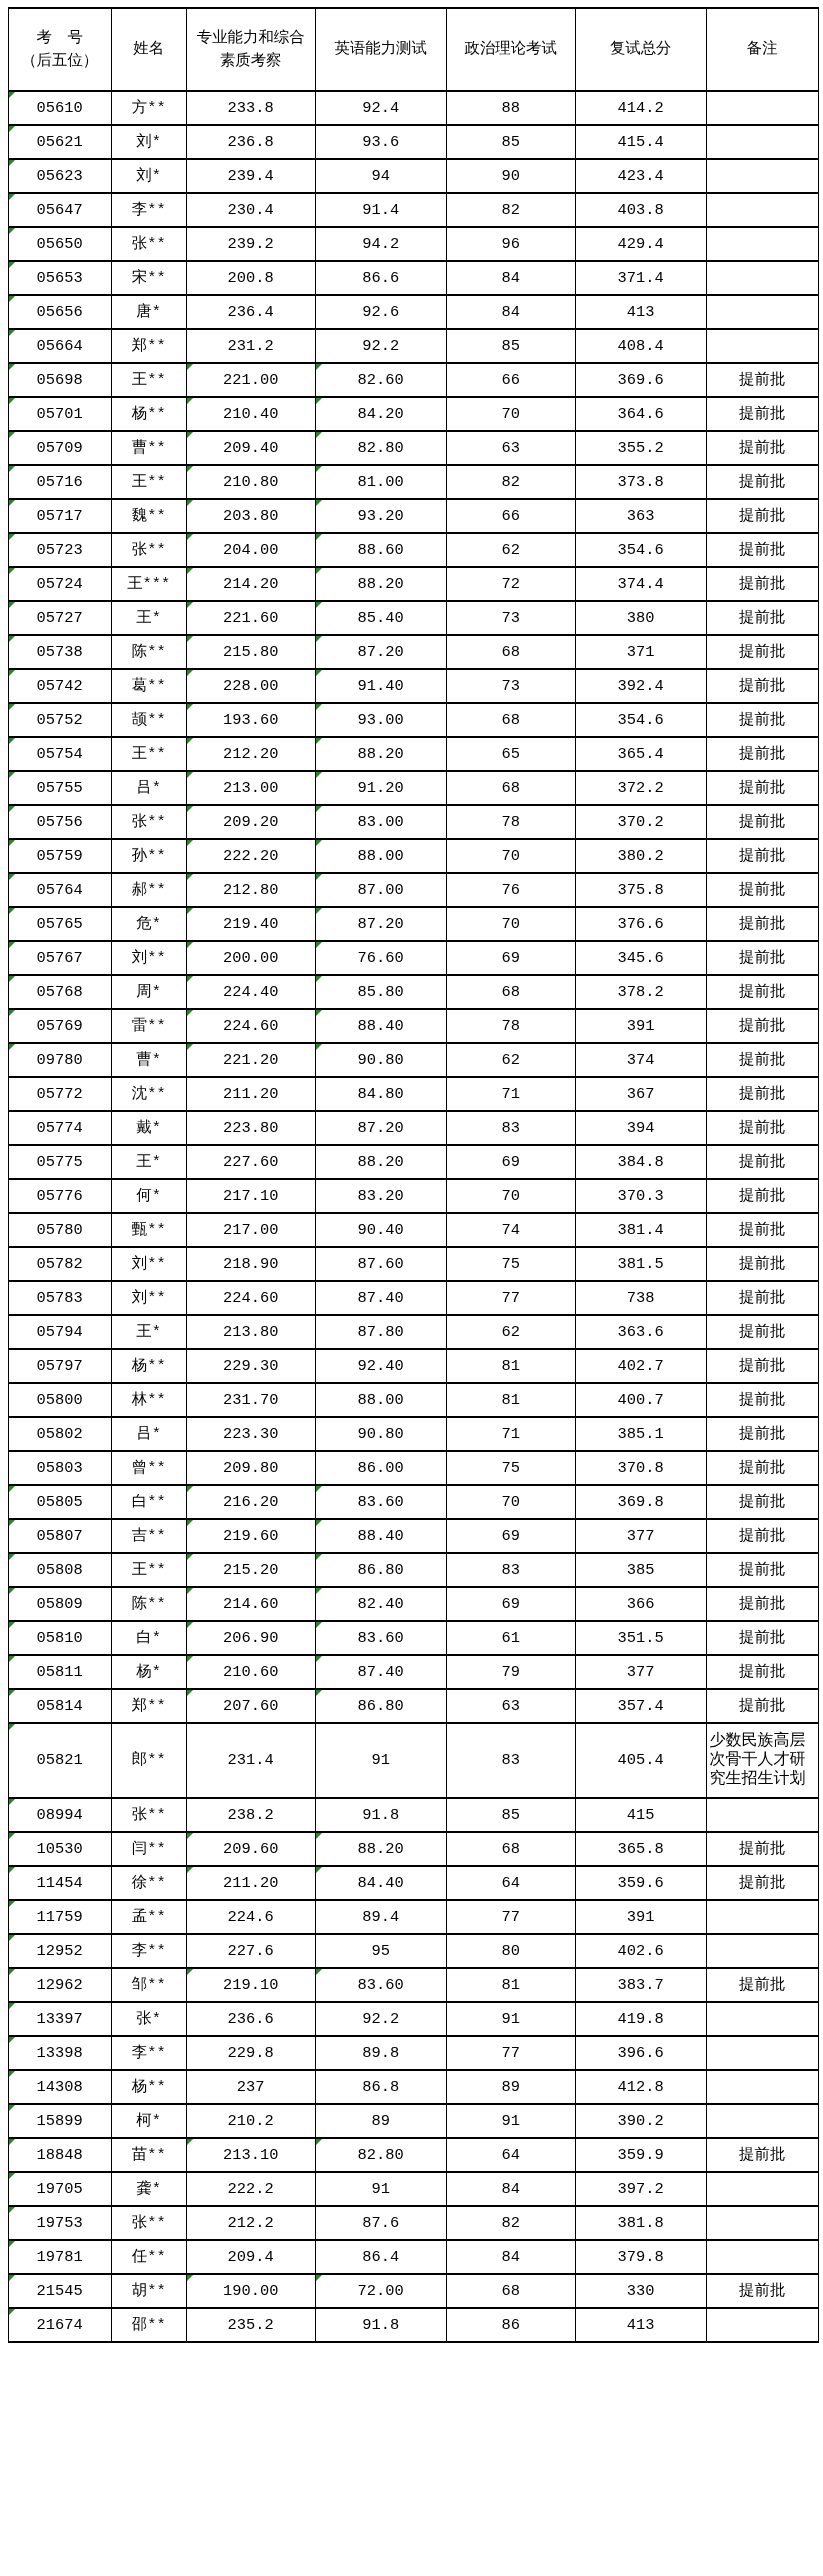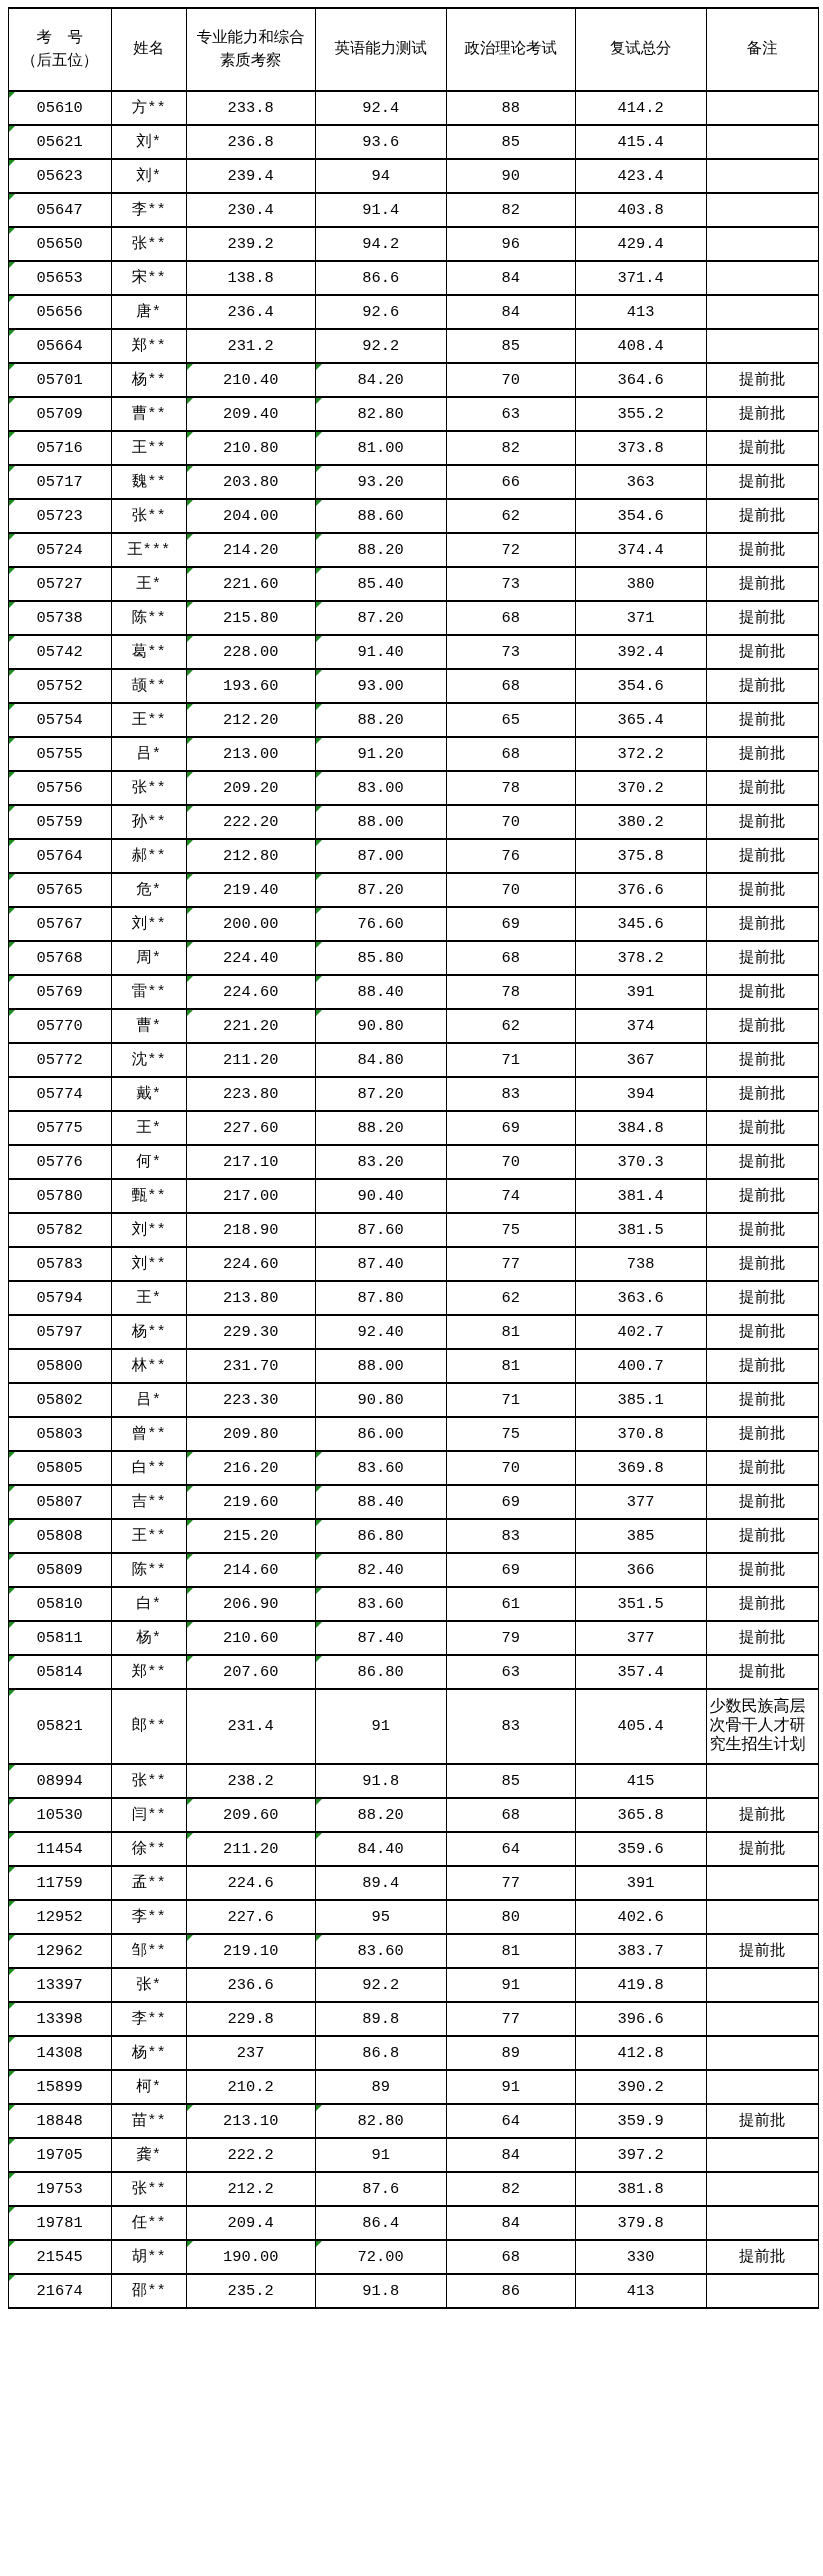--- a/index.html
+++ b/index.html
@@ -136,21 +136,21 @@
     <td data-field="name"><span class="v">张**</span></td>
     <td data-field="major"><span class="v">239.2</span></td>
     <td data-field="english"><span class="v">94.2</span></td>
     <td data-field="politics"><span class="v">96</span></td>
     <td data-field="total"><span class="v">429.4</span></td>
     <td data-field="remark"><span class="v"></span></td>
   </tr>
         <tr>
     <td data-field="id" class="has-tri"><span class="tri"></span><span class="v">05653</span></td>
     <td data-field="name"><span class="v">宋**</span></td>
-    <td data-field="major"><span class="v">138.8</span></td>
+    <td data-field="major"><span class="v">200.8</span></td>
     <td data-field="english"><span class="v">86.6</span></td>
     <td data-field="politics"><span class="v">84</span></td>
     <td data-field="total"><span class="v">371.4</span></td>
     <td data-field="remark"><span class="v"></span></td>
   </tr>
         <tr>
     <td data-field="id" class="has-tri"><span class="tri"></span><span class="v">05656</span></td>
     <td data-field="name"><span class="v">唐*</span></td>
     <td data-field="major"><span class="v">236.4</span></td>
     <td data-field="english"><span class="v">92.6</span></td>
@@ -161,20 +161,29 @@
         <tr>
     <td data-field="id" class="has-tri"><span class="tri"></span><span class="v">05664</span></td>
     <td data-field="name"><span class="v">郑**</span></td>
     <td data-field="major"><span class="v">231.2</span></td>
     <td data-field="english"><span class="v">92.2</span></td>
     <td data-field="politics"><span class="v">85</span></td>
     <td data-field="total"><span class="v">408.4</span></td>
     <td data-field="remark"><span class="v"></span></td>
   </tr>
         <tr>
+    <td data-field="id" class="has-tri"><span class="tri"></span><span class="v">05698</span></td>
+    <td data-field="name"><span class="v">王**</span></td>
+    <td data-field="major" class="has-tri"><span class="tri"></span><span class="v">221.00</span></td>
+    <td data-field="english" class="has-tri"><span class="tri"></span><span class="v">82.60</span></td>
+    <td data-field="politics"><span class="v">66</span></td>
+    <td data-field="total"><span class="v">369.6</span></td>
+    <td data-field="remark"><span class="v">提前批</span></td>
+  </tr>
+        <tr>
     <td data-field="id" class="has-tri"><span class="tri"></span><span class="v">05701</span></td>
     <td data-field="name"><span class="v">杨**</span></td>
     <td data-field="major" class="has-tri"><span class="tri"></span><span class="v">210.40</span></td>
     <td data-field="english" class="has-tri"><span class="tri"></span><span class="v">84.20</span></td>
     <td data-field="politics"><span class="v">70</span></td>
     <td data-field="total"><span class="v">364.6</span></td>
     <td data-field="remark"><span class="v">提前批</span></td>
   </tr>
         <tr>
     <td data-field="id" class="has-tri"><span class="tri"></span><span class="v">05709</span></td>
@@ -332,21 +341,21 @@
         <tr>
     <td data-field="id" class="has-tri"><span class="tri"></span><span class="v">05769</span></td>
     <td data-field="name"><span class="v">雷**</span></td>
     <td data-field="major" class="has-tri"><span class="tri"></span><span class="v">224.60</span></td>
     <td data-field="english" class="has-tri"><span class="tri"></span><span class="v">88.40</span></td>
     <td data-field="politics"><span class="v">78</span></td>
     <td data-field="total"><span class="v">391</span></td>
     <td data-field="remark"><span class="v">提前批</span></td>
   </tr>
         <tr>
-    <td data-field="id" class="has-tri"><span class="tri"></span><span class="v">05770</span></td>
+    <td data-field="id" class="has-tri"><span class="tri"></span><span class="v">09780</span></td>
     <td data-field="name"><span class="v">曹*</span></td>
     <td data-field="major" class="has-tri"><span class="tri"></span><span class="v">221.20</span></td>
     <td data-field="english" class="has-tri"><span class="tri"></span><span class="v">90.80</span></td>
     <td data-field="politics"><span class="v">62</span></td>
     <td data-field="total"><span class="v">374</span></td>
     <td data-field="remark"><span class="v">提前批</span></td>
   </tr>
         <tr>
     <td data-field="id"><span class="v">05772</span></td>
     <td data-field="name"><span class="v">沈**</span></td>

